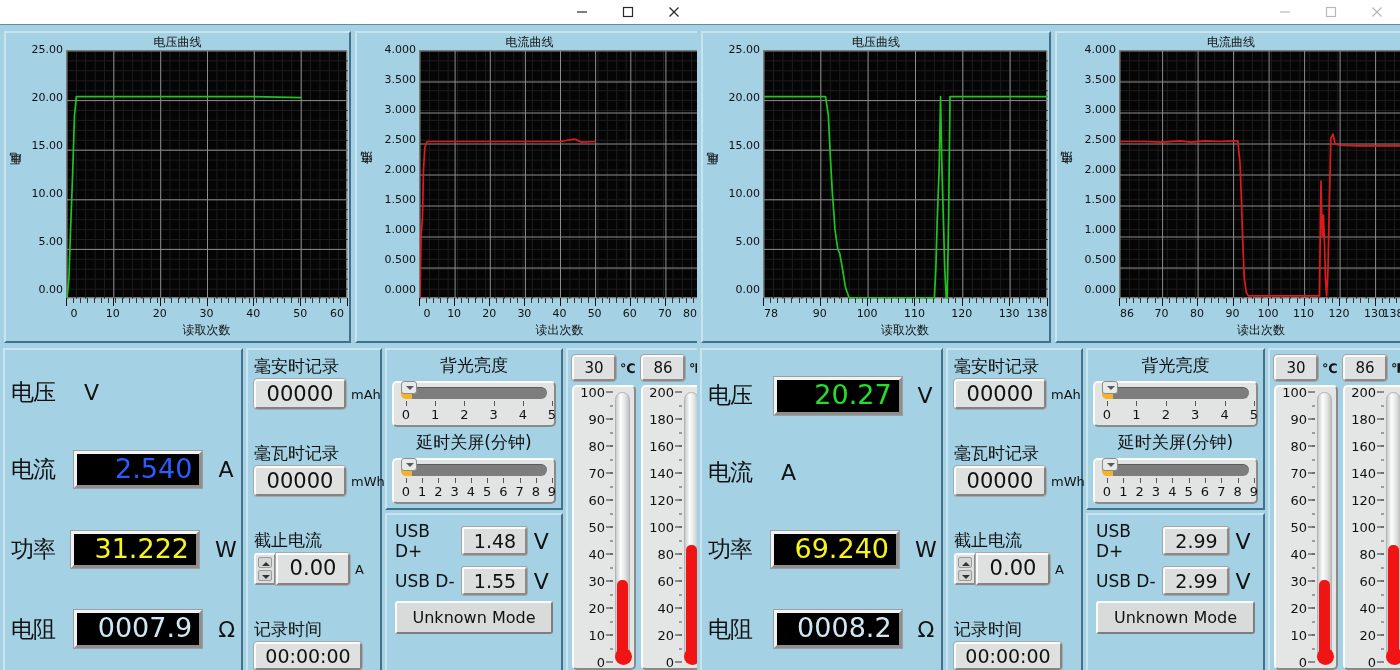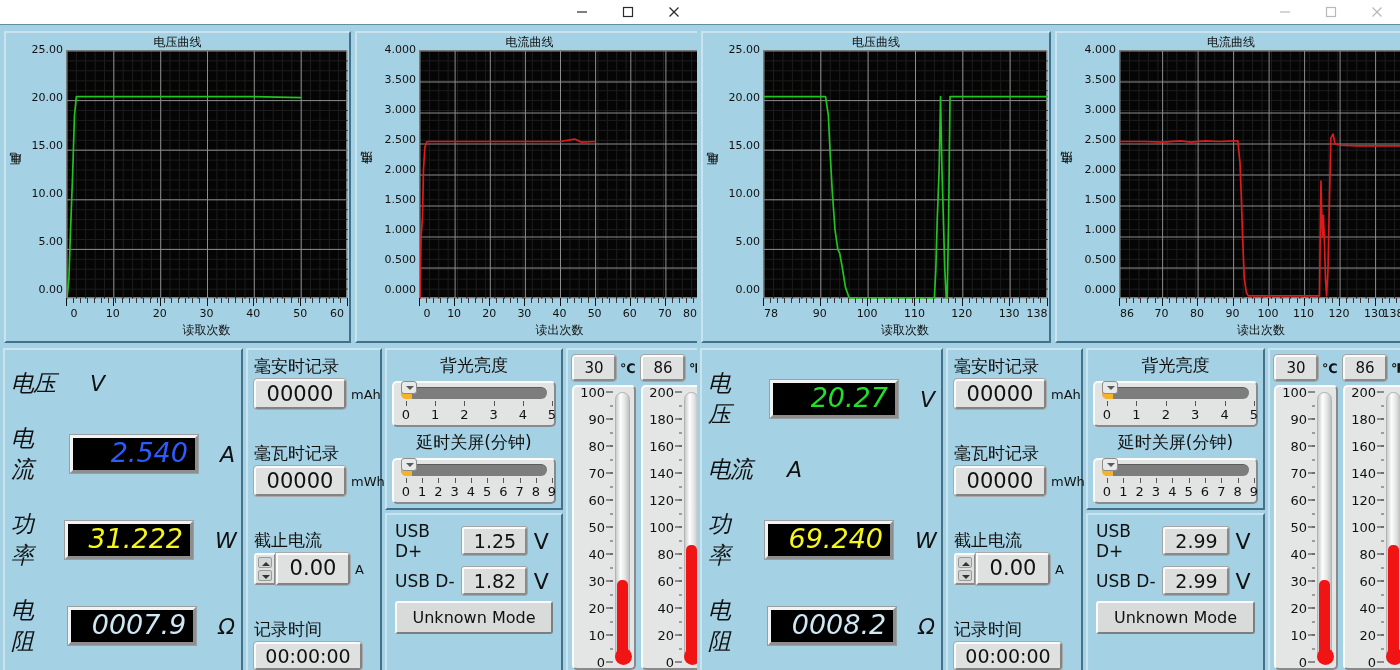--- a/index.html
+++ b/index.html
@@ -76,21 +76,21 @@
   }
   .xticks span { position: absolute; transform: translateX(-50%); top:0; }
   .xlab { text-align:center; font-size: 12px; color:#111; height:17px; line-height:17px;
           font-family:"DejaVu Sans", sans-serif; }
 
   
   .bottom { display: flex; align-items: stretch; padding: 3px 3px 4px 3px; gap: 3px; }
 
   .col-readouts { display:flex; flex-direction:column; justify-content:space-around;
                   padding: 6px 6px; }
-  .ro-row { display:flex; align-items:center; gap: 22px; font-style: italic; }
+  .ro-row { display:flex; align-items:center; gap: 16px; }
   .ro-label { font-size: 23px; color:#111; font-family:"DejaVu Sans", sans-serif;
               width: 57px; letter-spacing:-1px; }
   .lcd {
     background:#000;
     border-top: 3px solid #f2f2f2;
     border-left: 3px solid #f2f2f2;
     border-right: 3px solid #8e8e8e;
     border-bottom: 3px solid #8e8e8e;
     outline: 1px solid #9aa0a2;
     text-align:right;
@@ -675,26 +675,26 @@
                   <div class="tick" style="left: calc(88.8889% + 5px);"></div>
                   <div class="num" style="left: calc(88.8889% + 5px);">8</div>
                   <div class="tick" style="left: calc(100% + 5px);"></div>
                   <div class="num" style="left: calc(100% + 5px);">9</div>
                 </div>
               </div>
             </div>
             <div class="usb-box grp" style="flex: 1 1 0%;">
               <div class="usb-row">
                 <div class="usb-lab">USB D+</div>
-                <div class="usb-val">1.25</div>
+                <div class="usb-val">1.48</div>
                 <div class="ro-unit">V</div>
               </div>
               <div class="usb-row">
                 <div class="usb-lab">USB D-</div>
-                <div class="usb-val">1.82</div>
+                <div class="usb-val">1.55</div>
                 <div class="ro-unit">V</div>
               </div>
               <div class="mode-btn">Unknown Mode</div>
             </div>
           </div>
           <div class="col-temp grp" style="width: 136px;">
             <div class="temp-unit" style="flex: 1 1 0%;">
               <div class="temp-head">
                 <div class="temp-num">30</div>
                 <div class="temp-sym">℃</div>

